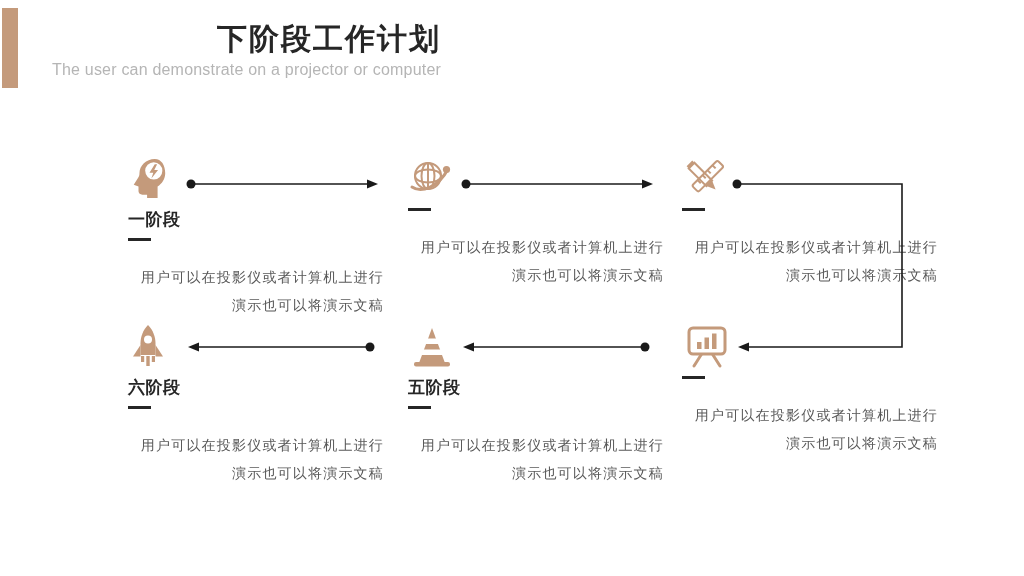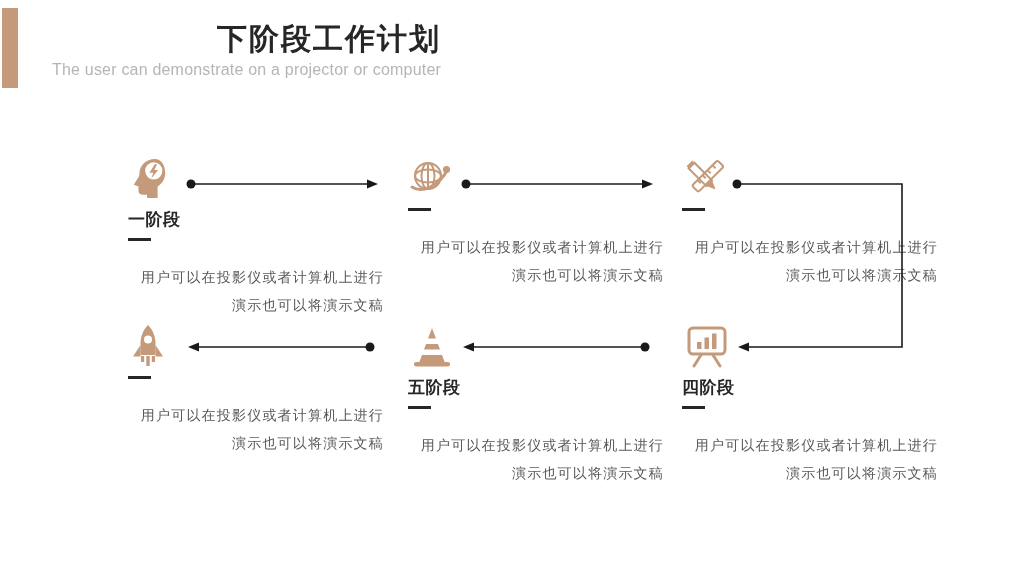--- a/index.html
+++ b/index.html
@@ -100,20 +100,21 @@
       <svg width="40" height="44" viewBox="0 0 40 44">
         <path d="M20 1c5 5 7.5 12 7.5 18.5V31h-15V19.5C12.5 13 15 6 20 1z" fill="currentColor"></path>
         <circle cx="20" cy="15.5" r="4" fill="#ffffff"></circle>
         <polygon points="12.5,21 5,32.5 12.5,32.5" fill="currentColor"></polygon>
         <polygon points="27.5,21 35,32.5 27.5,32.5" fill="currentColor"></polygon>
         <rect x="18.3" y="32" width="3.4" height="10" fill="currentColor"></rect>
         <rect x="13" y="32" width="3.2" height="6" fill="currentColor"></rect>
         <rect x="23.8" y="32" width="3.2" height="6" fill="currentColor"></rect>
       </svg>
     </div>
+    <div class="stage-title">六阶段</div>
     <div class="rule"></div>
     <div class="body">
       <div>用户可以在投影仪或者计算机上进行</div>
       <div>演示也可以将演示文稿</div>
     </div>
   </div>
 
   <div class="stage" style="left:408px;top:324px">
     <div class="icon">
       <svg width="48" height="42" viewBox="0 0 48 42">
@@ -135,21 +136,20 @@
     <div class="icon">
       <svg width="52" height="44" viewBox="0 0 52 44">
         <rect x="7" y="4" width="36" height="26" rx="4" fill="none" stroke="currentColor" stroke-width="3"></rect>
         <rect x="15" y="18" width="4.5" height="7" fill="currentColor"></rect>
         <rect x="22.5" y="13.5" width="4.5" height="11.5" fill="currentColor"></rect>
         <rect x="30" y="9.5" width="4.5" height="15.5" fill="currentColor"></rect>
         <line x1="19" y1="31" x2="12" y2="42" stroke="currentColor" stroke-width="3" stroke-linecap="round"></line>
         <line x1="31" y1="31" x2="38" y2="42" stroke="currentColor" stroke-width="3" stroke-linecap="round"></line>
       </svg>
     </div>
-    <div class="stage-title">四阶段</div>
     <div class="rule"></div>
     <div class="body">
       <div>用户可以在投影仪或者计算机上进行</div>
       <div>演示也可以将演示文稿</div>
     </div>
   </div>
 
   <svg class="connectors" viewBox="0 0 1024 576">
 
     <g>

